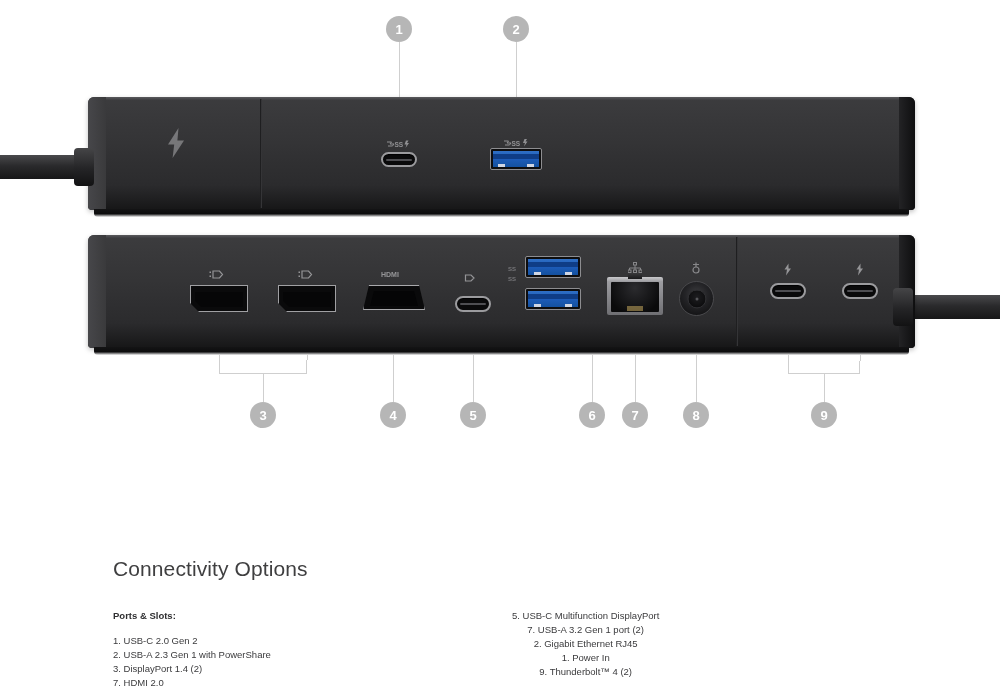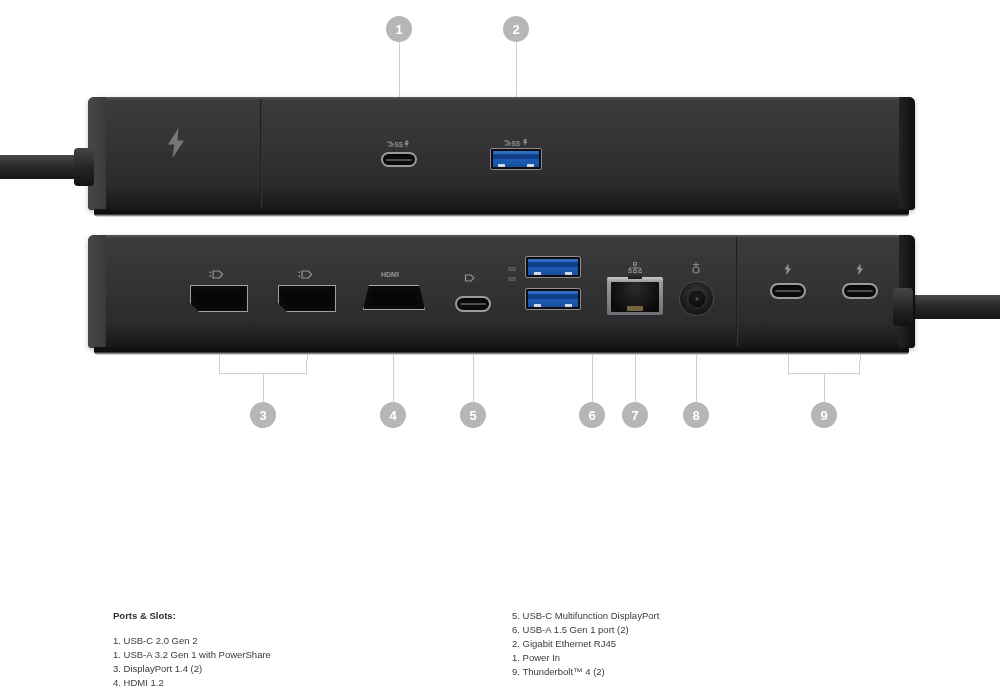--- a/index.html
+++ b/index.html
@@ -404,31 +404,32 @@
   <div class="port usbc" style="left:842px; top:283px; width:36px; height:16px;">
     <div class="usbc-in"></div>
   </div>
 
   <div class="lead" style="left:788px; top:299px; height:62px;"></div>
   <div class="lead" style="left:860px; top:299px; height:62px;"></div>
   <div class="bracket" style="left:788px; top:361px; width:72px; height:13px; border-top:none;"></div>
   <div class="lead" style="left:824px; top:374px; height:28px;"></div>
   <div class="callout" style="left:811px; top:402px;">9</div>
 
+  <div class="section-title" style="left:113px; top:557px;">Connectivity Options</div>
 
   <div class="subhead" style="left:113px; top:610px;">Ports &amp; Slots:</div>
 
   <ul class="list" style="left:113px; top:634px;">
     <li>1. USB-C 2.0 Gen 2</li>
-    <li>1. USB-A 3.2 Gen 1 with PowerShare</li>
+    <li>2. USB-A 2.3 Gen 1 with PowerShare</li>
     <li>3. DisplayPort 1.4 (2)</li>
-    <li>4. HDMI 1.2</li>
+    <li>7. HDMI 2.0</li>
   </ul>
 
-  <ul class="list" style="left:512px; top:609px;">
+  <ul class="list" style="left:512px; top:609px;text-align:center;">
     <li>5. USB-C Multifunction DisplayPort</li>
-    <li>6. USB-A 1.5 Gen 1 port (2)</li>
+    <li>7. USB-A 3.2 Gen 1 port (2)</li>
     <li>2. Gigabit Ethernet RJ45</li>
     <li>1. Power In</li>
     <li>9. Thunderbolt™ 4 (2)</li>
   </ul>
 
 </div>
 
 </body></html>

